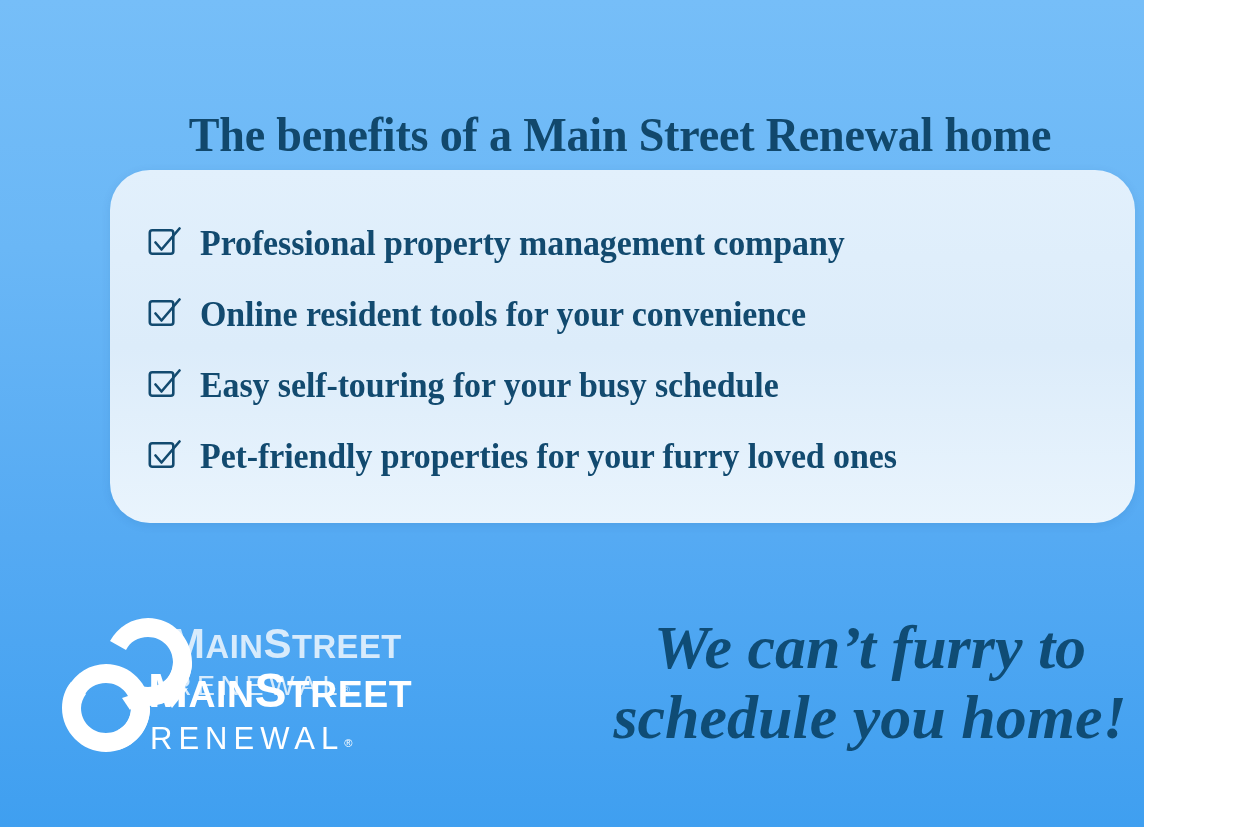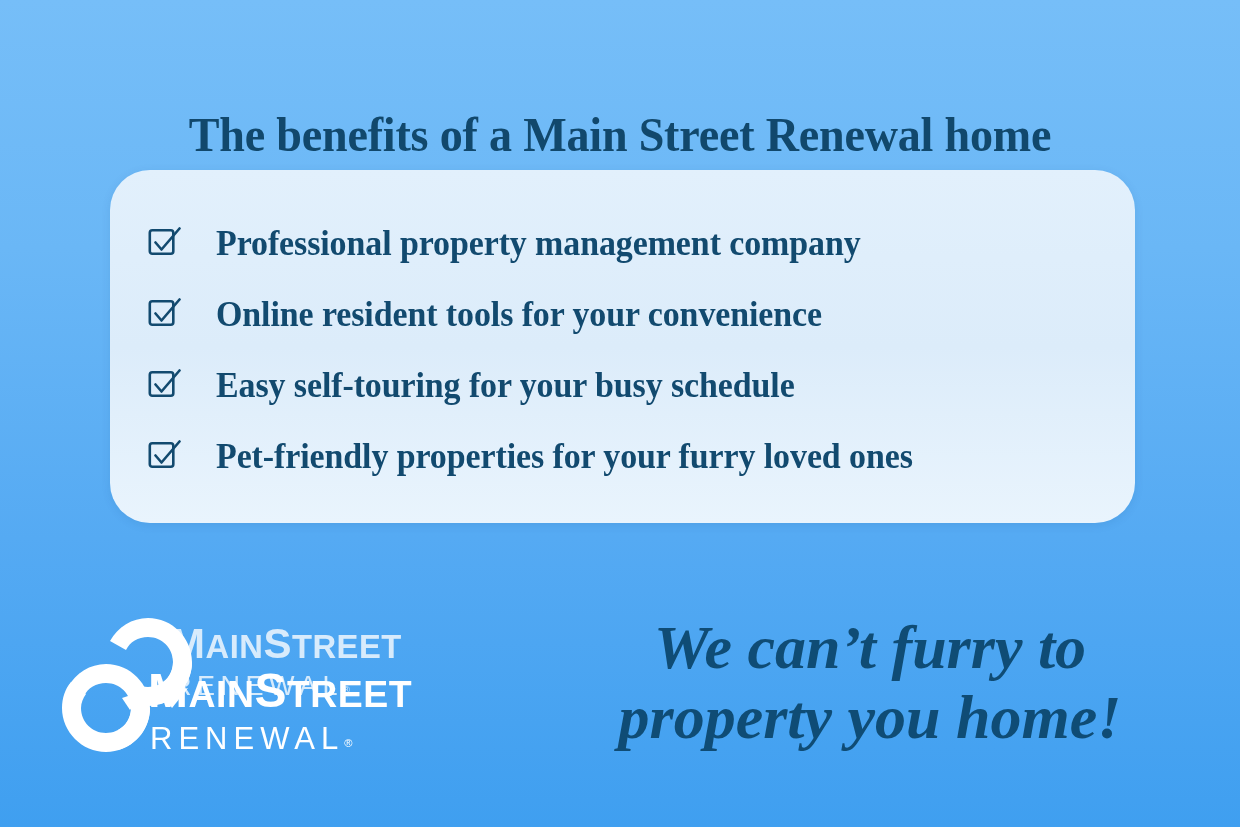--- a/index.html
+++ b/index.html
@@ -8,21 +8,21 @@
   }
   body {
     width: 1240px;
     height: 827px;
     overflow: hidden;
     font-family: "Liberation Sans", sans-serif;
   }
 
   .poster {
     position: relative;
-    width: 1240px;
+    width: 1144px;
     height: 827px;
     background: linear-gradient(to bottom, #76bef8 0%, #6ab7f6 30%, #55aaf3 65%, #3f9ff0 100%);
     overflow: hidden;
   }
 
   
   .headline {
     position: absolute;
     left: 0;
     top: 72px;
@@ -58,21 +58,20 @@
     right: 20px;
     list-style: none;
     margin: 0;
     padding: 0;
   }
 
   .benefit-item {
     display: flex;
     align-items: center;
     height: 71px;
-    gap: 16px;
   }
 
   .check-box {
     flex: 0 0 auto;
     width: 34px;
     height: 30px;
     margin-right: 18px;
     position: relative;
     top: -2px;
   }
@@ -281,16 +280,16 @@
       </span>
       <span class="lk-sub">
         <span>RENEWAL</span><span class="reg">®</span>
       </span>
     </span>
 
   </div>
 
   <div class="tagline">
     <span class="tg-line">We can’t furry to</span>
-    <span class="tg-line">property you home!</span>
+    <span class="tg-line">schedule you home!</span>
   </div>
 
 </div>
 
 </body></html>

